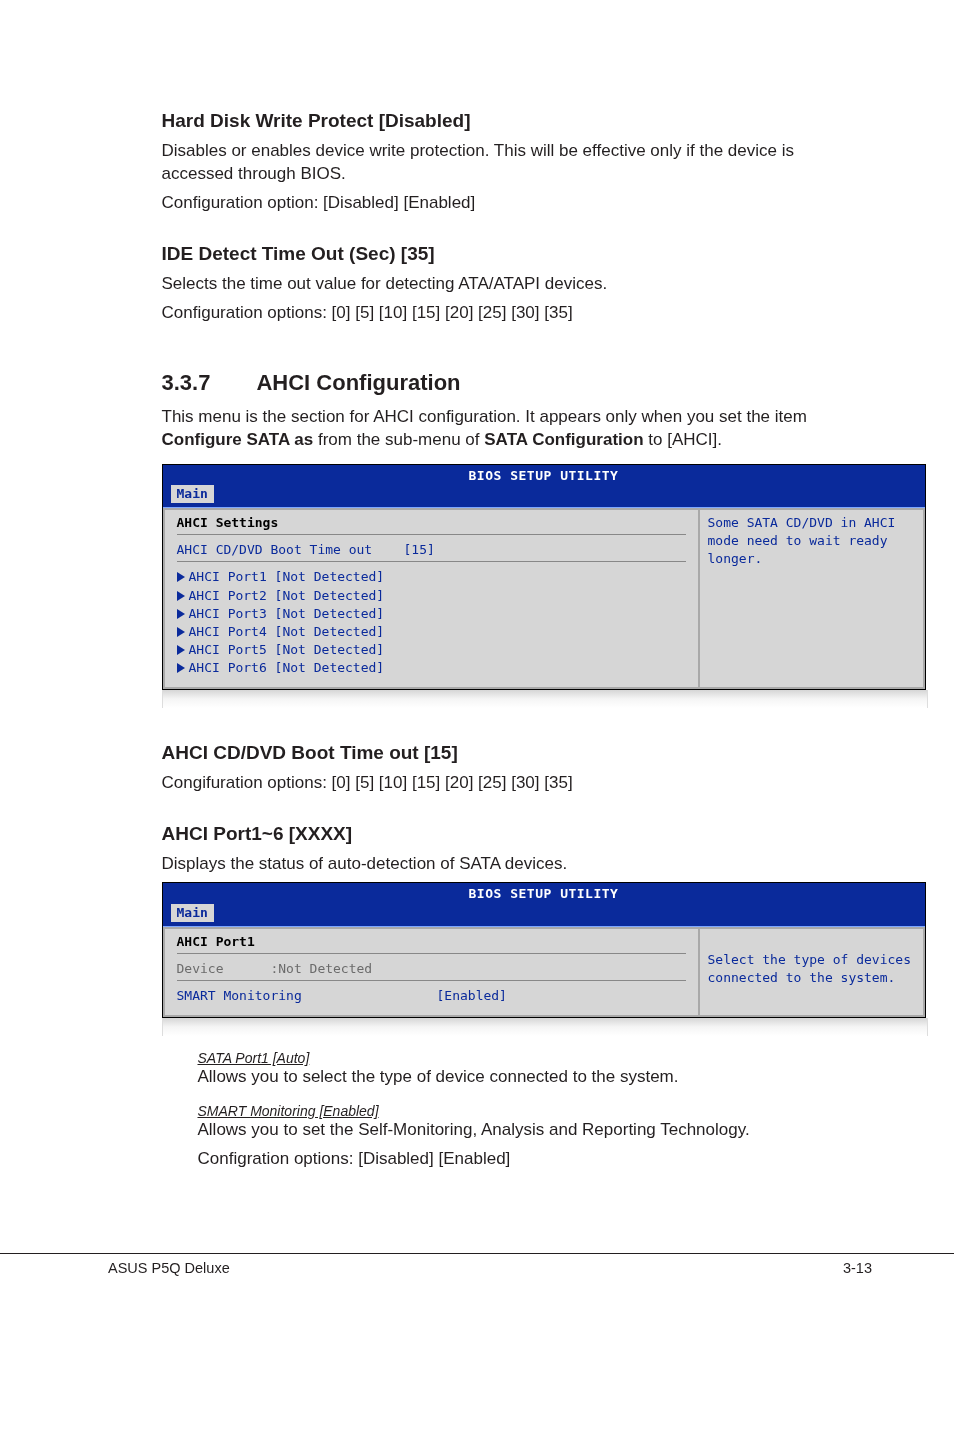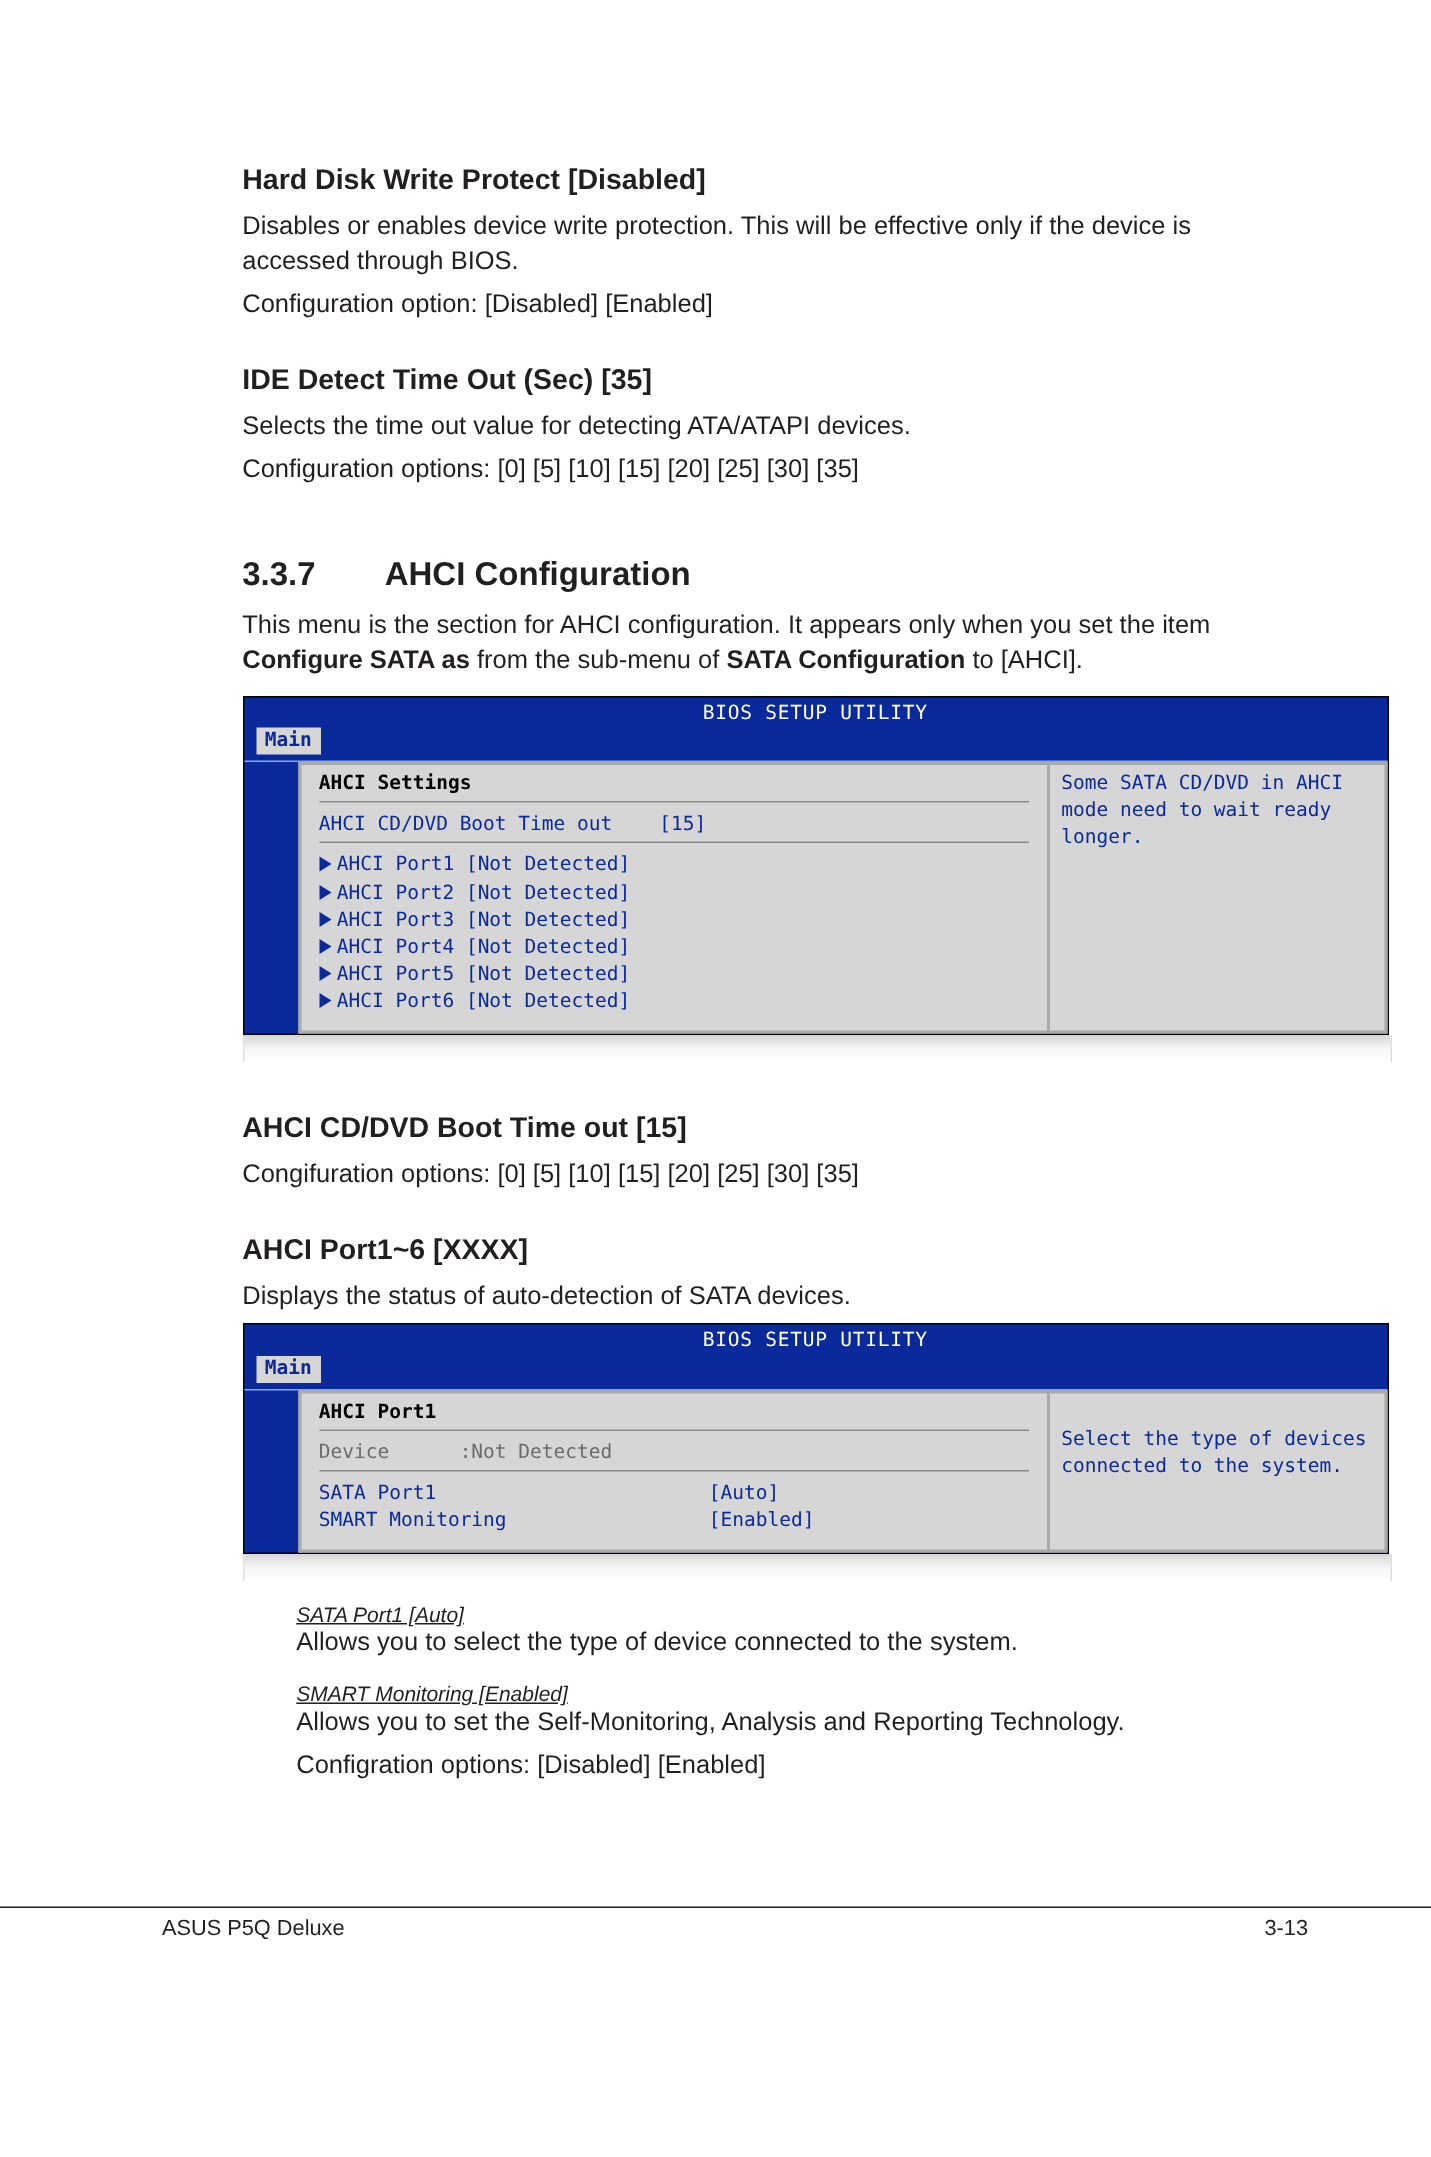--- a/index.html
+++ b/index.html
@@ -46,21 +46,21 @@
     font-family: "DejaVu Sans Mono","Courier New",monospace;
     font-size: 13px;
     line-height: 1.4;
     color: #fff;
     position: relative;
     box-sizing: border-box;
   }
   .bios-title {
     text-align: center;
     color: #fff;
-    font-weight: normal;
+    font-weight: bold;
     padding: 2px 0 0 0;
     letter-spacing: 0.5px;
   }
   .bios-tabbar {
     padding: 0 8px 4px 8px;
   }
   .bios-tab {
     display: inline-block;
     background: #d6d6d6;
     color: #0a2a9b;
@@ -71,21 +71,20 @@
     display: flex;
     border-top: 1px solid #7ea7ff;
   }
   .bios-left {
     flex: 1 1 auto;
     background: #d6d6d6;
     border: 2px solid #a9a9a9;
     border-right: none;
     padding: 4px 12px 10px 12px;
     color: #0a2a9b;
-    margin-left: 36px;
   }
   .bios-right {
     width: 210px;
     background: #d6d6d6;
     border: 2px solid #a9a9a9;
     padding: 4px 5px 10px 8px;
     color: #0a2a9b;
   }
   .bios-sect-title {
     color: #000;
@@ -197,24 +196,20 @@
       <div class="bios-tabbar">
         <span class="bios-tab">Main</span>
       </div>
       <div class="bios-body">
         <div class="bios-left">
           <div class="bios-sect-title">AHCI Port1</div>
           <div class="bios-hr"></div>
           <div class="bios-line" style="color:#6b6b6b">Device      :Not Detected</div>
           <div class="bios-hr"></div>
           <div style="display:flex;">
-            <span class="bios-line" style="width:260px">SATA Port1</span>
-            <span class="bios-line">[Auto]</span>
-          </div>
-          <div style="display:flex;">
             <span class="bios-line" style="width:260px">SMART Monitoring</span>
             <span class="bios-line">[Enabled]</span>
           </div>
         </div>
         <div class="bios-right">
           <div style="height:18px"></div>
           <div>Select the type of devices connected to the system.</div>
         </div>
       </div>
     </div>

